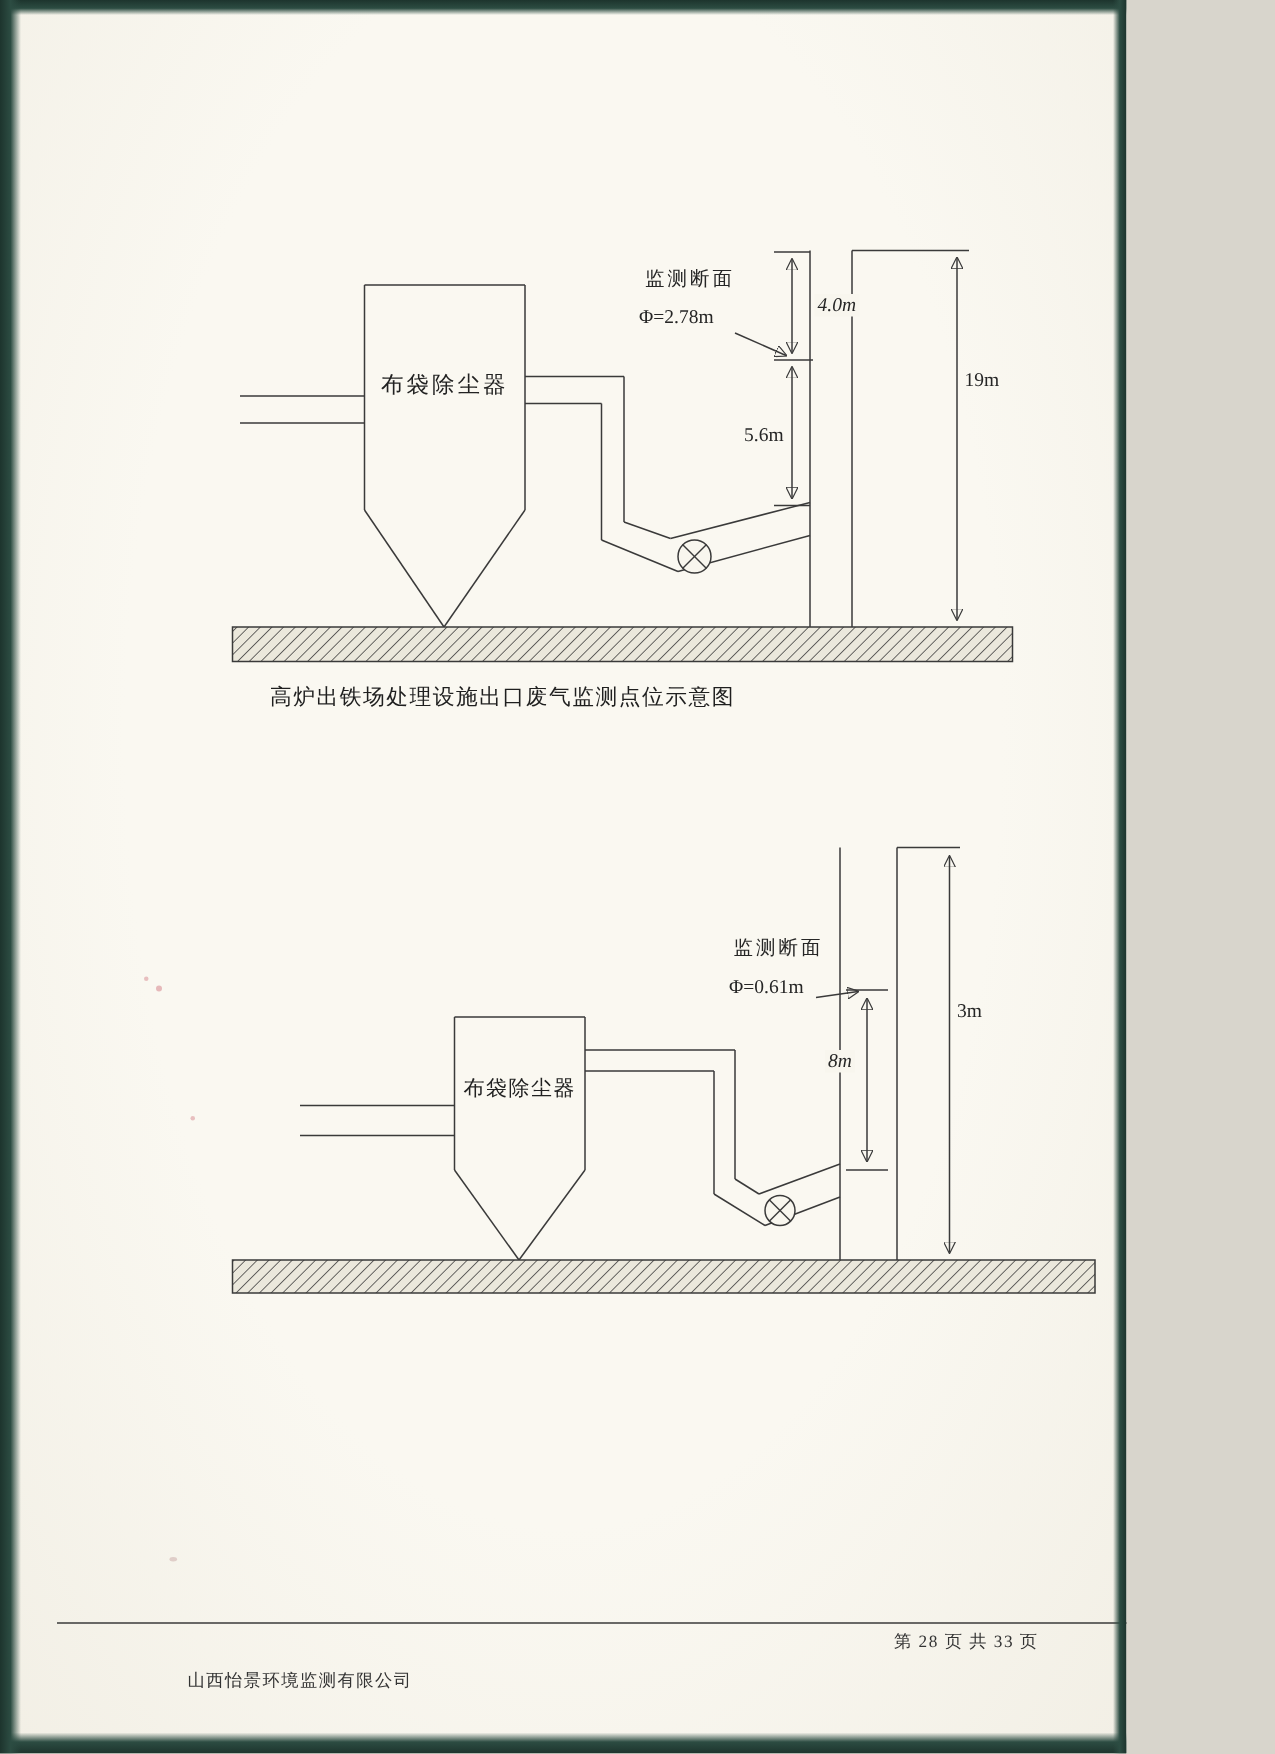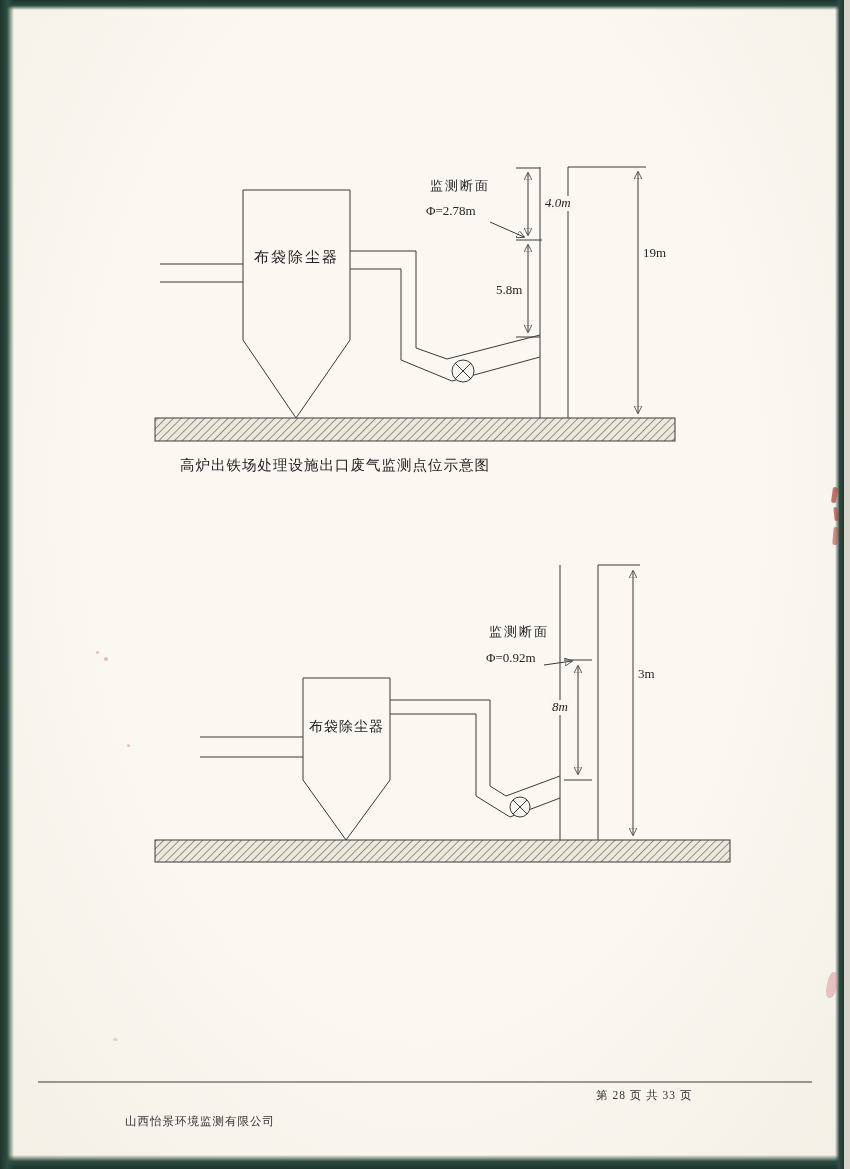--- a/index.html
+++ b/index.html
@@ -2,21 +2,21 @@
 <html><head>
 <meta charset="utf-8">
 <style>
   html,body{margin:0;padding:0;}
   body{
     width:850px;height:1169px;
     font-family:"Liberation Serif", serif;
     background:#d8d5cc;
   }
   .page{
-    position:relative;width:844px;height:1169px;overflow:hidden;
+    position:relative;width:751px;height:1169px;overflow:hidden;
     background: radial-gradient(ellipse at 50% 42%, #faf8f1 55%, #f2efe5 100%);
   }
   
   .edge{position:absolute;z-index:5;}
   .edge-top{left:0;top:0;width:100%;height:10px;
     background:linear-gradient(180deg,#1d342d 0%,#2c4c42 55%,rgba(44,76,66,0) 100%);}
   .edge-bottom{left:0;bottom:0;width:100%;height:14px;
     background:linear-gradient(0deg,#1d342d 0%,#2c4c42 55%,rgba(44,76,66,0) 100%);}
   .edge-left{left:0;top:0;width:14px;height:100%;
     background:linear-gradient(90deg,#1d342d 0%,#2c4c42 50%,rgba(44,76,66,0) 100%);}
@@ -158,27 +158,27 @@
 
       <rect x="155" y="840" width="575" height="22" fill="url(#hatch)" stroke="#3a3a3a"></rect>
     </g>
 
     <line x1="38" y1="1082" x2="812" y2="1082" stroke="#aba69b"></line>
   </svg>
 
   <div class="lbl cjk" style="left:430px;top:179px;">监测断面</div>
   <div class="lbl" style="left:426px;top:204px;">Φ=2.78m</div>
   <div class="lbl bg" style="left:543px;top:196px;">4.0m</div>
-  <div class="lbl" style="left:496px;top:283px;">5.8m</div>
+  <div class="lbl" style="left:496px;top:283px;">5.6m</div>
   <div class="lbl" style="left:643px;top:246px;">19m</div>
   <div class="lbl device" style="left:243px;top:249px;width:107px;">布袋除尘器</div>
   <div class="lbl caption" style="left:180px;top:457px;width:500px;">高炉出铁场处理设施出口废气监测点位示意图</div>
 
   <div class="lbl cjk" style="left:489px;top:625px;">监测断面</div>
-  <div class="lbl" style="left:486px;top:651px;">Φ=0.92m</div>
+  <div class="lbl" style="left:486px;top:651px;">Φ=0.61m</div>
   <div class="lbl bg" style="left:550px;top:700px;text-align:right;">8m</div>
   <div class="lbl" style="left:638px;top:667px;">3m</div>
   <div class="lbl device" style="left:303px;top:719px;width:87px;font-size:14px;letter-spacing:1px;">布袋除尘器</div>
 
   <div class="lbl footer-text" style="left:125px;top:1086px;margin-top:29px;">山西怡景环境监测有限公司</div>
   <div class="lbl footer-text" style="left:596px;top:1089px;">第 28 页 共 33 页</div>
 
   <div class="artifact" style="left:832px;top:487px;width:5px;height:16px;background:#b5443a;opacity:.75;transform:rotate(8deg);"></div>
   <div class="artifact" style="left:834px;top:507px;width:4px;height:14px;background:#b5443a;opacity:.7;transform:rotate(-6deg);"></div>
   <div class="artifact" style="left:833px;top:527px;width:5px;height:18px;background:#c0524a;opacity:.65;transform:rotate(5deg);"></div>

